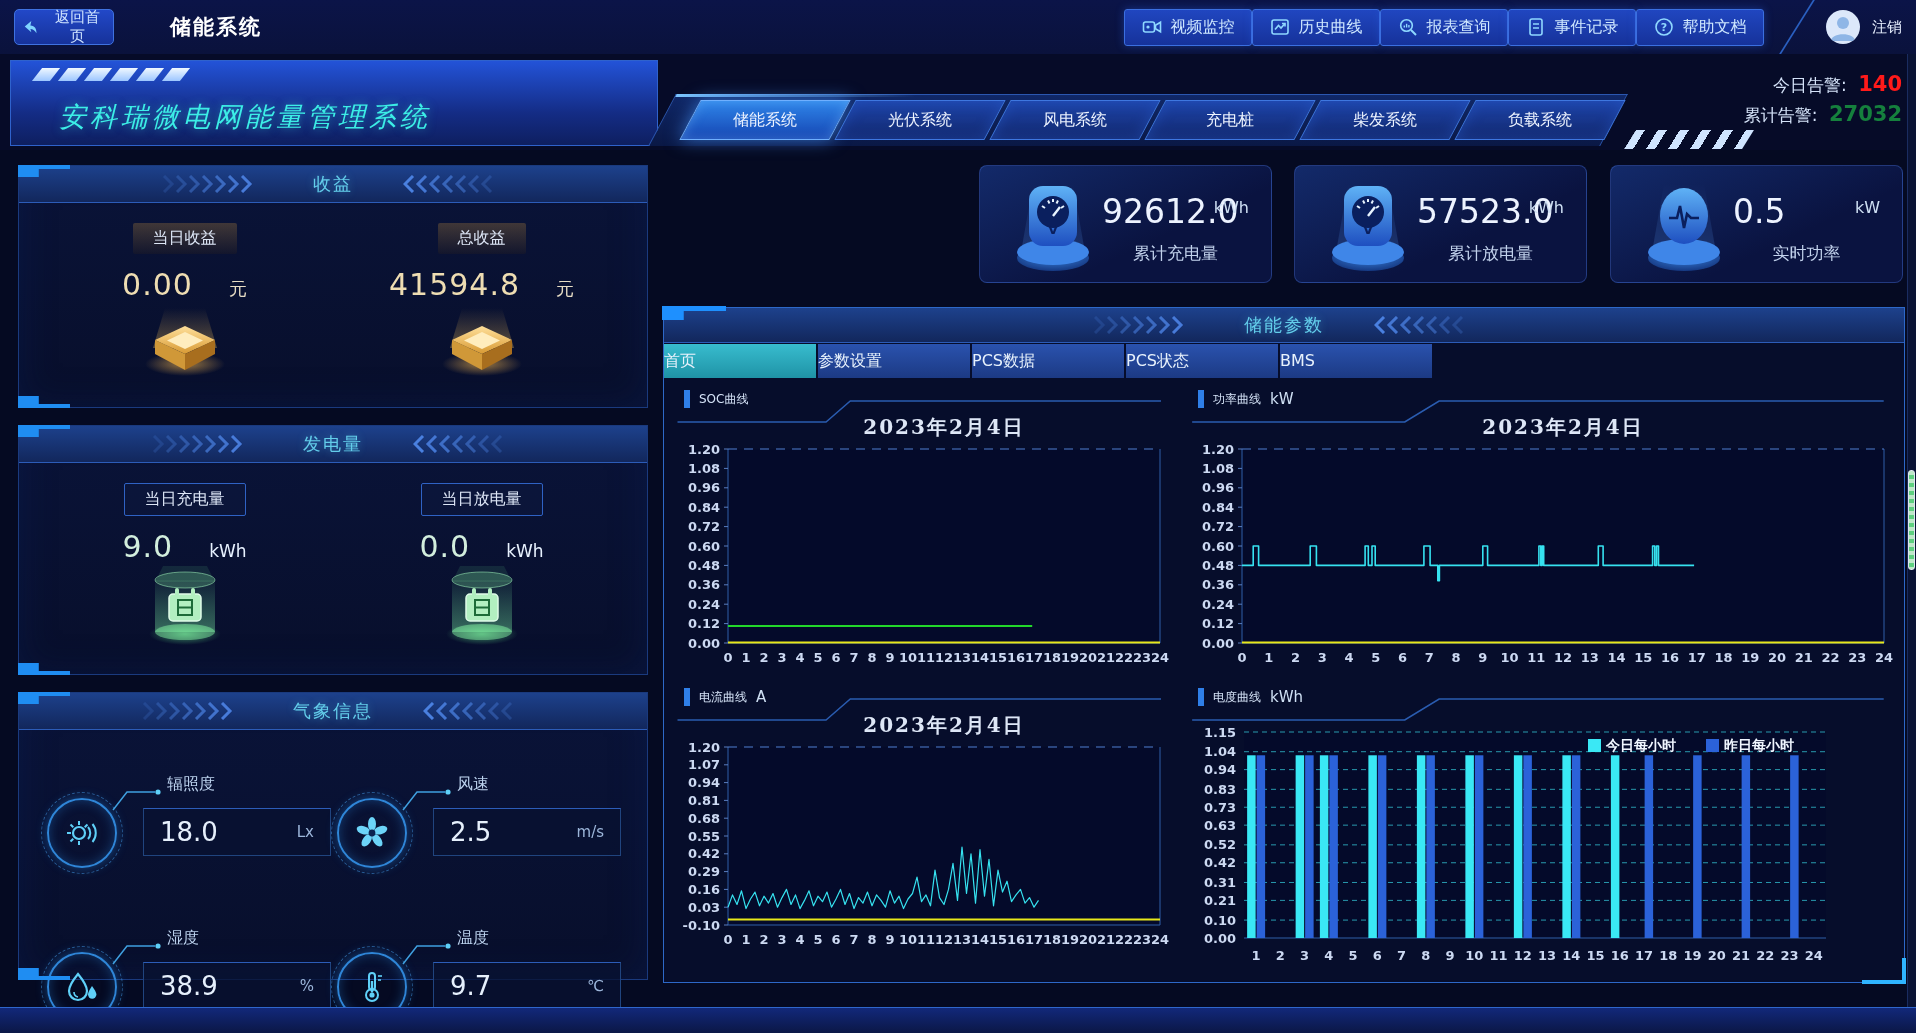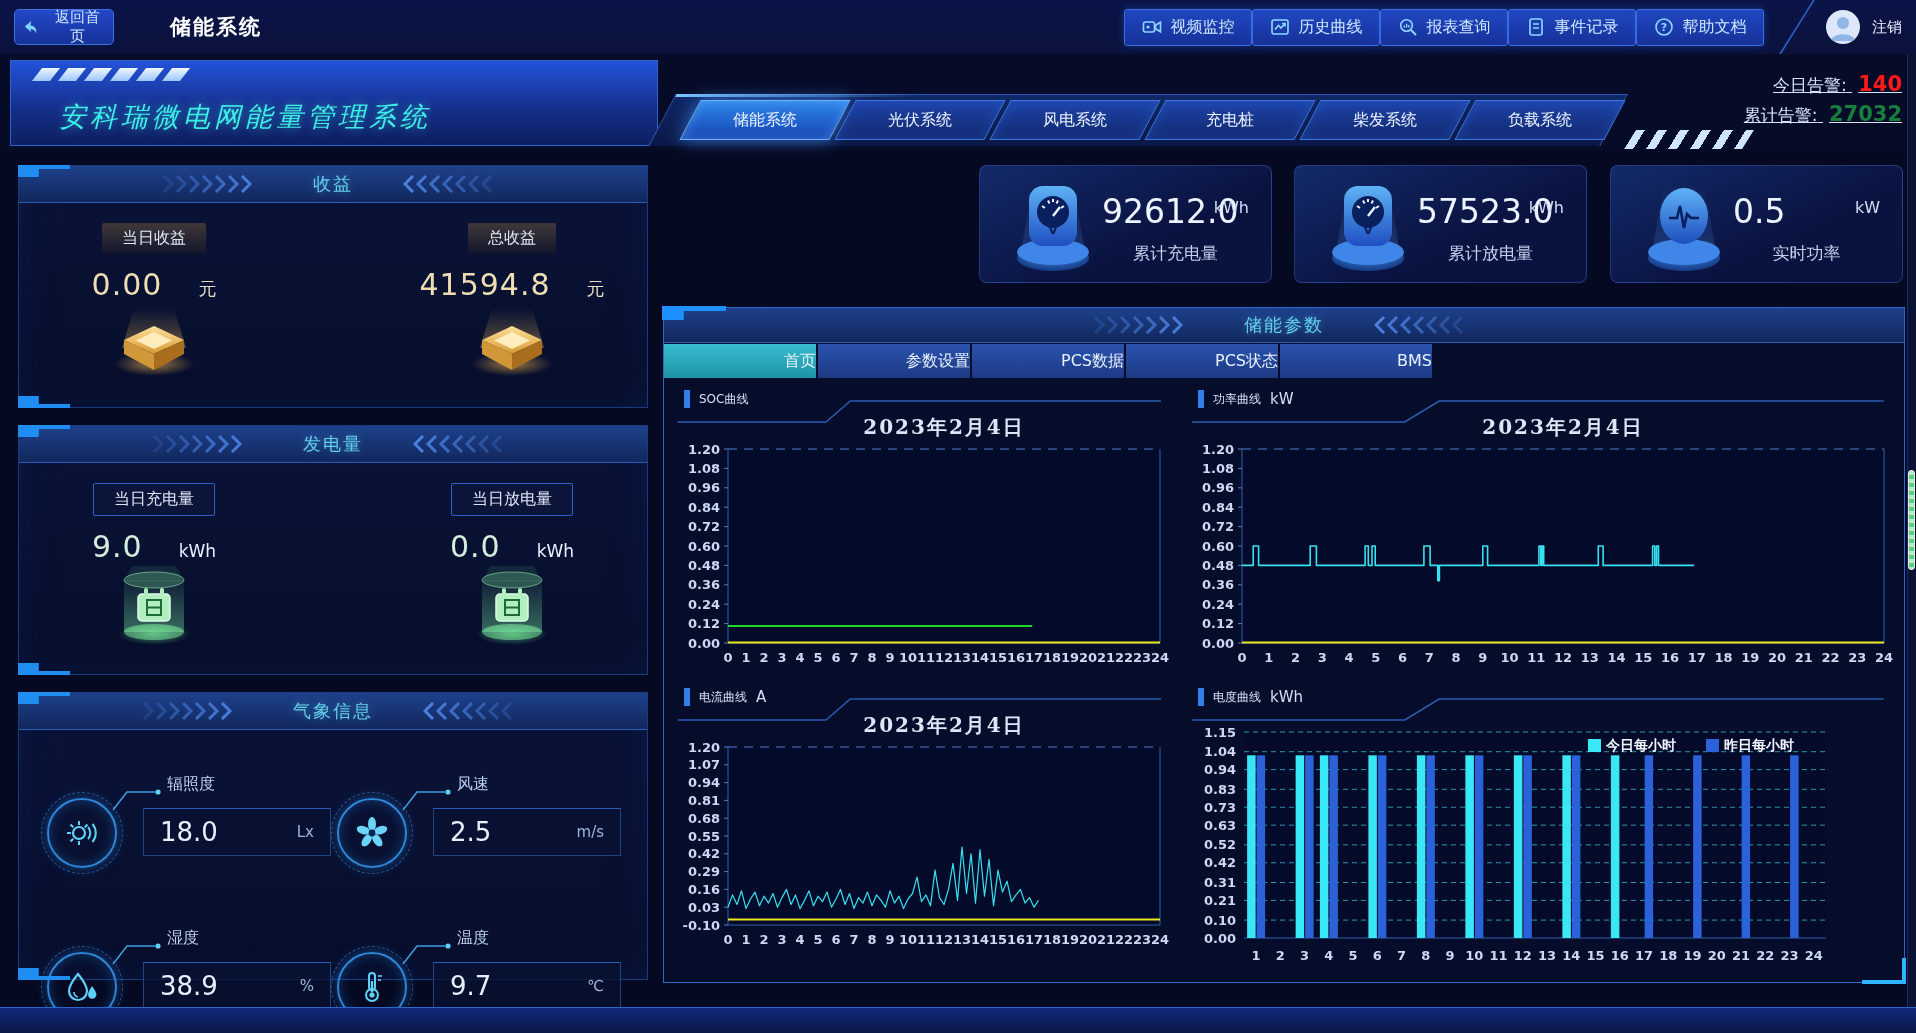--- a/index.html
+++ b/index.html
@@ -34,38 +34,38 @@
   .sys-tabband::before{content:'';position:absolute;left:0;top:-1px;width:240px;height:3px;
     background:linear-gradient(90deg,#7cc6ff,rgba(124,198,255,0));}
   .sys-tabs{position:absolute;left:690px;top:46px;display:flex;gap:5px;}
   .sys-tab{width:150px;height:40px;transform:skewX(-28deg);background:linear-gradient(180deg,#1d44aa,#12286e);
     border:1px solid #3e77e0;cursor:pointer;box-shadow:inset 0 0 12px rgba(40,90,200,.5);}
   .sys-tab>span{display:block;transform:skewX(28deg);text-align:center;line-height:38px;color:#eef4ff;font-size:16px;}
   .sys-tab.active{background:linear-gradient(180deg,#2f86ea,#1545b2);border-color:#6fb0ff;
     box-shadow:0 0 16px rgba(70,150,255,.65), inset 0 0 10px rgba(120,190,255,.4);}
   .hazard{position:absolute;left:1630px;top:76px;width:118px;height:19px;transform:skewX(-32deg);
     background:repeating-linear-gradient(90deg,#cfe4ff 0 9px,transparent 9px 22px);}
-  .alerts{position:absolute;right:14px;top:16px;text-align:right;font-size:17px;color:#d4e2f8;line-height:29px;text-decoration:underline;}
+  .alerts{position:absolute;right:14px;top:16px;text-align:right;font-size:17px;color:#d4e2f8;line-height:29px;}
   .alert-val{font-size:21px;font-weight:bold;margin-left:6px;}
   .alert-red{color:#ff1a1a;}
   .alert-cyan{color:#15803d;}
 
   
   .lpanel{position:absolute;left:18px;width:630px;background:linear-gradient(180deg,rgba(10,20,58,.94),rgba(8,15,44,.94));
     border:1px solid #1a3a7e;box-shadow:inset 0 0 36px rgba(12,34,96,.35);}
   .lpanel::before{content:'';position:absolute;left:-1px;top:-1px;width:52px;height:12px;background:#1f8df2;
     clip-path:polygon(0 0,100% 0,100% 33%,40% 33%,40% 100%,0 100%);}
   .lpanel::after{content:'';position:absolute;left:-1px;bottom:-1px;width:52px;height:12px;background:#1f8df2;
     clip-path:polygon(0 0,40% 0,40% 67%,100% 67%,100% 100%,0 100%);}
   .phead{height:37px;background:linear-gradient(180deg,#1d418c,#12275c);border-bottom:1px solid #2c5cb8;
     display:flex;align-items:center;justify-content:center;gap:50px;}
   .ptitle{color:#63cdea;font-size:18px;letter-spacing:2px;text-shadow:0 0 8px rgba(80,200,240,.4);}
   .chev{display:inline-flex;align-items:center;height:18px;}
 
-  .inc-grid{display:flex;justify-content:space-between;padding-top:20px;gap:27px;}
+  .inc-grid{display:flex;justify-content:center;padding-top:20px;gap:27px;}
   .stat-g{width:270px;text-align:center;}
   .chip{display:inline-block;padding:5px 20px;font-size:16px;color:#dde6f6;border-radius:2px;
     background:linear-gradient(180deg,rgba(190,140,60,.30),rgba(60,40,14,.18));}
   .chip.bordered{background:rgba(16,30,70,.3);border:1px solid #2f62c4;}
   .vrow{margin-top:13px;display:flex;align-items:baseline;justify-content:center;gap:36px;}
   .bigval{font-size:30px;color:#eeddb2;letter-spacing:1px;}
   .bigval.green{color:#d2eedd;}
   .unit-g{font-size:18px;color:#e6dcc4;}
   .unit-w{font-size:17px;color:#e8f2ff;}
 
@@ -95,21 +95,21 @@
 
   
   .ppanel{position:absolute;left:663px;top:307px;width:1242px;height:676px;
     background:rgba(8,16,48,.62);border:1px solid #2d68c8;}
   .ppanel::before{content:'';position:absolute;left:-2px;top:-2px;width:64px;height:14px;background:#1e90ff;
     clip-path:polygon(0 0,100% 0,100% 36%,34% 36%,34% 100%,0 100%);}
   .ppanel::after{content:'';position:absolute;right:-2px;bottom:-2px;width:40px;height:22px;
     border-right:4px solid #2fb4ff;border-bottom:4px solid #2fb4ff;}
   .ppanel .phead{height:35px;}
   .ptabs{position:absolute;left:0;top:36px;display:flex;gap:2px;}
-  .ptab{width:152px;height:34px;line-height:34px;text-align:right;font-size:16px;color:#e8f2fc;
+  .ptab{width:152px;height:34px;line-height:34px;text-align:left;font-size:16px;color:#e8f2fc;
     background:linear-gradient(180deg,#2a52ae,#1c3a84);cursor:pointer;}
   .ptab.active{background:linear-gradient(180deg,#38bcce,#1f93a6);}
   .charts{position:absolute;left:8px;right:8px;top:76px;bottom:6px;display:grid;
     grid-template-columns:500px 1fr;grid-template-rows:1fr 1fr;column-gap:14px;row-gap:4px;}
   .chart-box{position:relative;}
   .chead{position:relative;height:30px;display:flex;align-items:center;gap:9px;padding-left:12px;z-index:2;}
   .chead .bar{width:6px;height:18px;background:#2f7fe8;}
   .chead .t{font-size:12px;color:#d6e4f8;}
   .chead .u{font-size:15px;color:#cfe0f4;}
   .hline{position:absolute;left:4px;top:14px;width:calc(100% - 12px);height:26px;z-index:1;}

